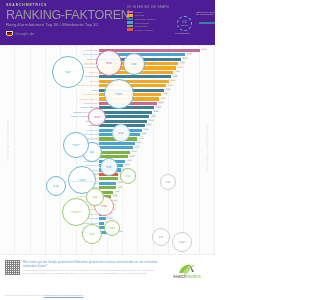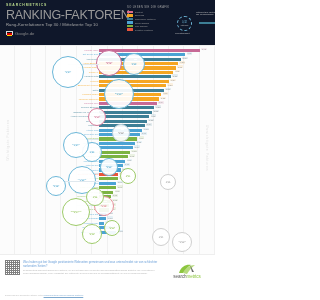--- a/index.html
+++ b/index.html
@@ -12,21 +12,21 @@
   #page {
     position: relative;
     width: 215px; height: 300px;
     background: #ffffff;
   }
 
   
   .header {
     position: relative;
     height: 45px;
-    background: #0f172a;
+    background: #4c1d95;
     padding: 3px 6px 0 6px;
   }
   .eyebrow {
     font-size: 3.4px;
     letter-spacing: 0.9px;
     color: #b9d98c;
     font-weight: bold;
     text-transform: uppercase;
     line-height: 5px;
   }

